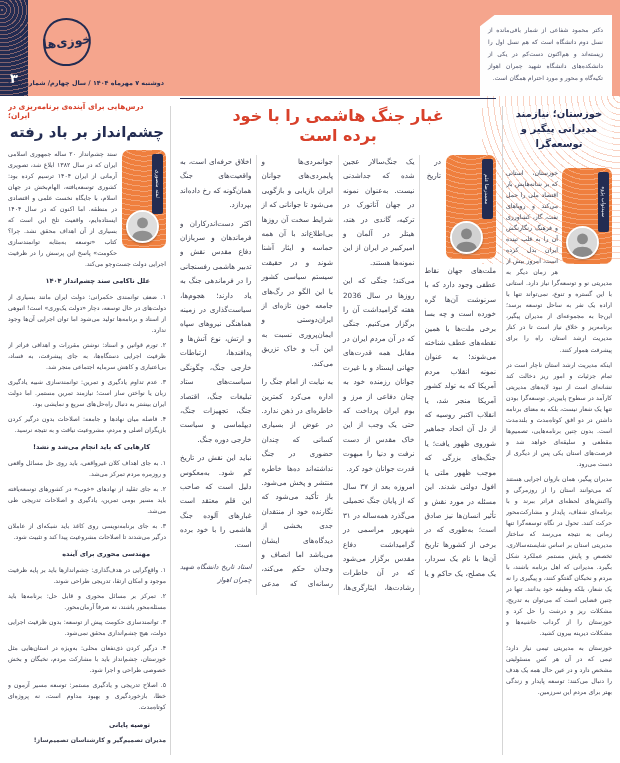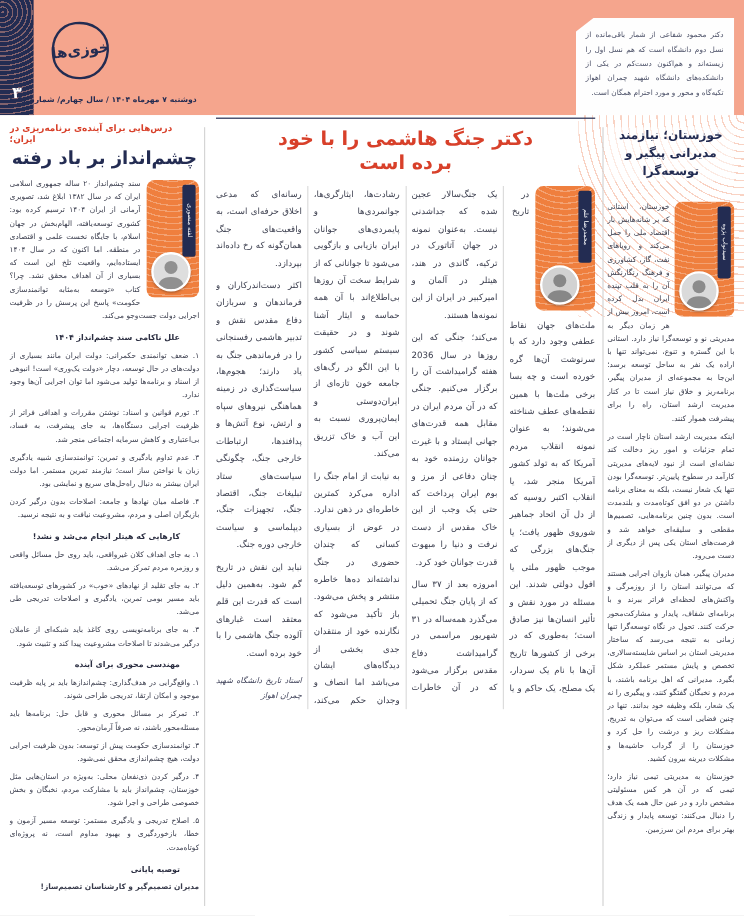--- a/index.html
+++ b/index.html
@@ -123,40 +123,40 @@
           </div>
         </div>
         <p class="body-p">خوزستان، استانی که بر شانه‌هایش بار اقتصاد ملی را حمل می‌کند و رویاهای نفت، گاز، کشاورزی و فرهنگ رنگارنگش آن را به قلب تپنده ایران بدل کرده است، امروز بیش از هر زمان دیگر به مدیریتی نو و توسعه‌گرا نیاز دارد. استانی با این گستره و تنوع، نمی‌تواند تنها با اراده یک نفر به ساحل توسعه برسد؛ این‌جا به مجموعه‌ای از مدیران پیگیر، برنامه‌ریز و خلاق نیاز است تا در کنار مدیریت ارشد استان، راه را برای پیشرفت هموار کنند.</p>
         <p class="body-p">اینکه مدیریت ارشد استان ناچار است در تمام جزئیات و امور ریز دخالت کند نشانه‌ای است از نبود لایه‌های مدیریتی کارآمد در سطوح پایین‌تر. توسعه‌گرا بودن تنها یک شعار نیست، بلکه به معنای برنامه داشتن در دو افق کوتاه‌مدت و بلندمدت است. بدون چنین برنامه‌هایی، تصمیم‌ها مقطعی و سلیقه‌ای خواهد شد و فرصت‌های استان یکی پس از دیگری از دست می‌رود.</p>
         <p class="body-p">مدیران پیگیر، همان بازوان اجرایی هستند که می‌توانند استان را از روزمرگی و واکنش‌های لحظه‌ای فراتر ببرند و با برنامه‌ای شفاف، پایدار و مشارکت‌محور حرکت کنند. تحول در نگاه توسعه‌گرا تنها زمانی به نتیجه می‌رسد که ساختار مدیریتی استان بر اساس شایسته‌سالاری، تخصص و پایش مستمر عملکرد شکل بگیرد. مدیرانی که اهل برنامه باشند، با مردم و نخبگان گفتگو کنند، و پیگیری را نه یک شعار، بلکه وظیفه خود بدانند. تنها در چنین فضایی است که می‌توان به تدریج، مشکلات ریز و درشت را حل کرد و خوزستان را از گرداب حاشیه‌ها و مشکلات دیرینه بیرون کشید.</p>
         <p class="body-p">خوزستان به مدیریتی تیمی نیاز دارد؛ تیمی که در آن هر کس مسئولیتی مشخص دارد و در عین حال همه یک هدف را دنبال می‌کنند: توسعه پایدار و زندگی بهتر برای مردم این سرزمین.</p>
       </div>
     </section>
 
     <section class="art-mid">
-      <h1>دکتر جنگ هاشمی را با خود برده است</h1>
+      <h1>غبار جنگ هاشمی را با خود برده است</h1>
       <div class="cols">
         <div class="author-box">
           <div class="name-strip">
             <span class="vname">محمدرضا علم</span>
           </div>
           <div class="portrait">
             <svg viewBox="0 0 40 40">
                 <rect width="40" height="40" fill="#d2d2d2"></rect>
                 <circle cx="20" cy="15" r="7.5" fill="#878787"></circle>
                 <path d="M5 40 Q5 26 20 26 Q35 26 35 40 Z" fill="#878787"></path>
               </svg>
           </div>
         </div>
         <p class="body-p">در تاریخ ملت‌های جهان نقاط عطفی وجود دارد که با سرنوشت آن‌ها گره خورده است و چه بسا برخی ملت‌ها با همین نقطه‌های عطف شناخته می‌شوند؛ به عنوان نمونه انقلاب مردم آمریکا که به تولد کشور آمریکا منجر شد، یا انقلاب اکتبر روسیه که از دل آن اتحاد جماهیر شوروی ظهور یافت؛ یا جنگ‌های بزرگی که موجب ظهور ملتی یا افول دولتی شدند. این مسئله در مورد نقش و تأثیر انسان‌ها نیز صادق است؛ به‌طوری که در برخی از کشورها تاریخ آن‌ها با نام یک سردار، یک مصلح، یک حاکم و یا یک جنگ‌سالار عجین شده که جداشدنی نیست. به‌عنوان نمونه در جهان آتاتورک در ترکیه، گاندی در هند، هیتلر در آلمان و امیرکبیر در ایران از این نمونه‌ها هستند.</p>
         <p class="body-p">می‌کند؛ جنگی که این روزها در سال 2036 هفته گرامیداشت آن را برگزار می‌کنیم. جنگی که در آن مردم ایران در مقابل همه قدرت‌های جهانی ایستاد و با غیرت جوانان رزمنده خود به چنان دفاعی از مرز و بوم ایران پرداخت که حتی یک وجب از این خاک مقدس از دست نرفت و دنیا را مبهوت قدرت جوانان خود کرد.</p>
         <p class="body-p">امروزه بعد از ۳۷ سال که از پایان جنگ تحمیلی می‌گذرد همه‌ساله در ۳۱ شهریور مراسمی در گرامیداشت دفاع مقدس برگزار می‌شود که در آن خاطرات رشادت‌ها، ایثارگری‌ها، جوانمردی‌ها و پایمردی‌های جوانان ایران بازیابی و بازگویی می‌شود تا جوانانی که از شرایط سخت آن روزها بی‌اطلاع‌اند با آن همه حماسه و ایثار آشنا شوند و در حقیقت سیستم سیاسی کشور با این الگو در رگ‌های جامعه خون تازه‌ای از ایران‌دوستی و ایمان‌پروری نسبت به این آب و خاک تزریق می‌کند.</p>
         <p class="body-p">به نیابت از امام جنگ را اداره می‌کرد کمترین خاطره‌ای در ذهن ندارد. در عوض از بسیاری کسانی که چندان حضوری در جنگ نداشته‌اند ده‌ها خاطره منتشر و پخش می‌شود. باز تأکید می‌شود که نگارنده خود از منتقدان جدی بخشی از دیدگاه‌های ایشان می‌باشد اما انصاف و وجدان حکم می‌کند، رسانه‌ای که مدعی اخلاق حرفه‌ای است، به واقعیت‌های جنگ همان‌گونه که رخ داده‌اند بپردازد.</p>
         <p class="body-p">اکثر دست‌اندرکاران و فرماندهان و سربازان دفاع مقدس نقش و تدبیر هاشمی رفسنجانی را در فرماندهی جنگ به یاد دارند؛ هجوم‌ها، سیاست‌گذاری در زمینه هماهنگی نیروهای سپاه و ارتش، نوع آتش‌ها و پدافندها، ارتباطات خارجی جنگ، چگونگی سیاست‌های ستاد تبلیغات جنگ، اقتصاد جنگ، تجهیزات جنگ، دیپلماسی و سیاست خارجی دوره جنگ.</p>
-        <p class="body-p">نباید این نقش در تاریخ گم شود. به‌همین دلیل است که قدرت این قلم معتقد است غبارهای آلوده جنگ هاشمی را با خود برده است.</p>
+        <p class="body-p">نباید این نقش در تاریخ گم شود. به‌معکوس دلیل است که صاحب این قلم معتقد است غبارهای آلوده جنگ هاشمی را با خود برده است.</p>
         <p class="affil">استاد تاریخ دانشگاه شهید چمران اهواز</p>
       </div>
     </section>
 
     <section class="art-left">
       <div class="kicker">درس‌هایی برای آینده‌ی برنامه‌ریزی در ایران؛</div>
       <h1>چشم‌انداز بر باد رفته</h1>
       <div class="abody">
         <div class="author-box">
           <div class="name-strip">
@@ -169,21 +169,21 @@
                 <path d="M5 40 Q5 26 20 26 Q35 26 35 40 Z" fill="#909090"></path>
               </svg>
           </div>
         </div>
         <p class="body-p">سند چشم‌انداز ۲۰ ساله جمهوری اسلامی ایران که در سال ۱۳۸۲ ابلاغ شد، تصویری آرمانی از ایران ۱۴۰۴ ترسیم کرده بود: کشوری توسعه‌یافته، الهام‌بخش در جهان اسلام، با جایگاه نخست علمی و اقتصادی در منطقه. اما اکنون که در سال ۱۴۰۴ ایستاده‌ایم، واقعیت تلخ این است که بسیاری از آن اهداف محقق نشد. چرا؟ کتاب «توسعه به‌مثابه توانمندسازی حکومت» پاسخ این پرسش را در ظرفیت اجرایی دولت جست‌وجو می‌کند.</p>
         <div class="subhead">علل ناکامی سند چشم‌انداز ۱۴۰۴</div>
         <p class="body-p">۱. ضعف توانمندی حکمرانی: دولت ایران مانند بسیاری از دولت‌های در حال توسعه، دچار «دولت یک‌وری» است! انبوهی از اسناد و برنامه‌ها تولید می‌شود اما توان اجرایی آن‌ها وجود ندارد.</p>
         <p class="body-p">۲. تورم قوانین و اسناد: نوشتن مقررات و اهدافی فراتر از ظرفیت اجرایی دستگاه‌ها، به جای پیشرفت، به فساد، بی‌اعتباری و کاهش سرمایه اجتماعی منجر شد.</p>
         <p class="body-p">۳. عدم تداوم یادگیری و تمرین: توانمندسازی شبیه یادگیری زبان یا نواختن ساز است؛ نیازمند تمرین مستمر. اما دولت ایران بیشتر به دنبال راه‌حل‌های سریع و نمایشی بود.</p>
         <p class="body-p">۴. فاصله میان نهادها و جامعه: اصلاحات بدون درگیر کردن بازیگران اصلی و مردم، مشروعیت نیافت و به نتیجه نرسید.</p>
-        <div class="subhead">کارهایی که هیتلر انجام می‌شد و نشد!</div>
+        <div class="subhead">کارهایی که باید انجام می‌شد و نشد!</div>
         <p class="body-p">۱. به جای اهداف کلان غیرواقعی، باید روی حل مسائل واقعی و روزمره مردم تمرکز می‌شد.</p>
         <p class="body-p">۲. به جای تقلید از نهادهای «خوب» در کشورهای توسعه‌یافته باید مسیر بومی تمرین، یادگیری و اصلاحات تدریجی طی می‌شد.</p>
         <p class="body-p">۳. به جای برنامه‌نویسی روی کاغذ باید شبکه‌ای از عاملان درگیر می‌شدند تا اصلاحات مشروعیت پیدا کند و تثبیت شود.</p>
         <div class="subhead">مهندسی محوری برای آینده</div>
         <p class="body-p">۱. واقع‌گرایی در هدف‌گذاری: چشم‌اندازها باید بر پایه ظرفیت موجود و امکان ارتقا، تدریجی طراحی شوند.</p>
         <p class="body-p">۲. تمرکز بر مسائل محوری و قابل حل: برنامه‌ها باید مسئله‌محور باشند، نه صرفاً آرمان‌محور.</p>
         <p class="body-p">۳. توانمندسازی حکومت پیش از توسعه: بدون ظرفیت اجرایی دولت، هیچ چشم‌اندازی محقق نمی‌شود.</p>
         <p class="body-p">۴. درگیر کردن ذی‌نفعان محلی: به‌ویژه در استان‌هایی مثل خوزستان، چشم‌انداز باید با مشارکت مردم، نخبگان و بخش خصوصی طراحی و اجرا شود.</p>
         <p class="body-p">۵. اصلاح تدریجی و یادگیری مستمر: توسعه مسیر آزمون و خطا، بازخوردگیری و بهبود مداوم است، نه پروژه‌ای کوتاه‌مدت.</p>
         <div class="subhead">توصیه پایانی</div>

